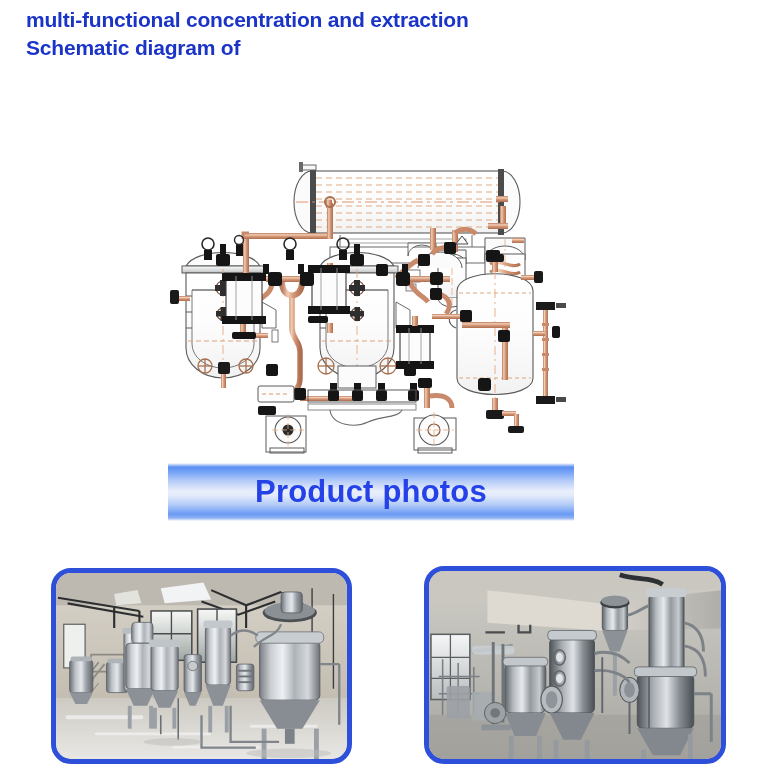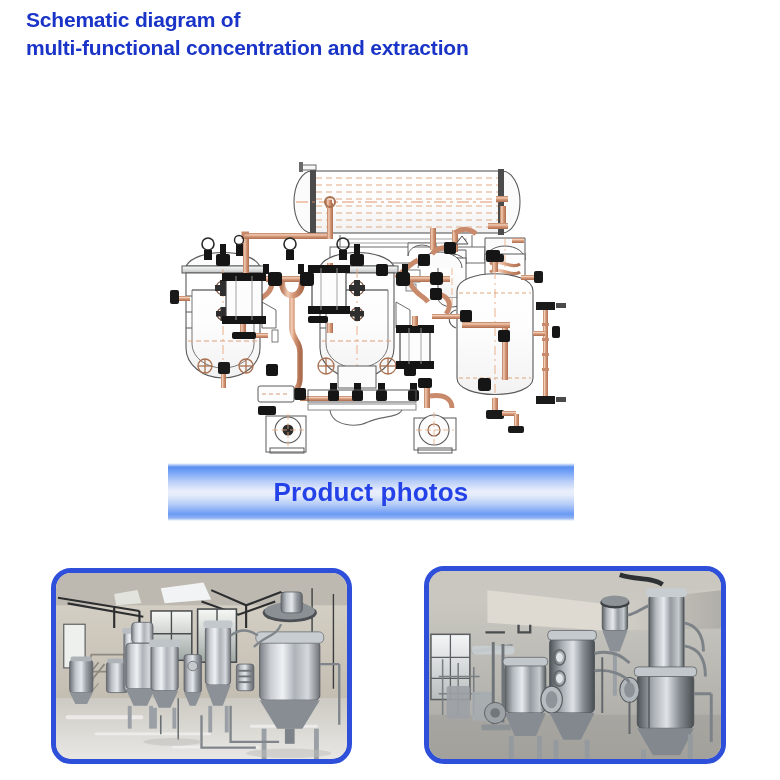--- a/index.html
+++ b/index.html
@@ -36,21 +36,21 @@
       #b9cef8 32%,
       #e9eefb 48%,
       #e4ebfb 56%,
       #b2cbf7 72%,
       #6a9af4 88%,
       #8fb2f2 95%,
       #ffffff 100%);
     display:flex;align-items:center;justify-content:center;
   }
   .banner-text{
-    font-size:26px;font-weight:bold;color:#2442e8;
+    font-size:31px;font-weight:bold;color:#2442e8;
     letter-spacing:0.2px;white-space:nowrap;
   }
 
   
   .photo-card{
     position:absolute;
     border:5px solid #2d4fd9;
     border-radius:20px;
     overflow:hidden;
     box-sizing:border-box;
@@ -60,22 +60,22 @@
   .photo-right{left:424px;top:566px;width:302px;height:198px;}
   .photo-inner{position:absolute;inset:0;overflow:hidden;border-radius:15px;}
   .photo-inner svg{display:block;width:100%;height:100%;}
 </style>
 </head>
 <body>
 
 <div class="page">
 
   <div class="title-block">
+    <span class="title-line">multi-functional concentration and extraction</span>
     <span class="title-line">Schematic diagram of</span>
-    <span class="title-line">multi-functional concentration and extraction</span>
   </div>
 
   <div class="schematic-wrap">
     <svg width="780" height="378" viewBox="0 0 780 378" xmlns="http://www.w3.org/2000/svg">
       <defs>
         <linearGradient id="pipeH" x1="0" y1="0" x2="0" y2="1">
           <stop offset="0%" stop-color="#b97c5d"></stop>
           <stop offset="30%" stop-color="#f2cdb6"></stop>
           <stop offset="55%" stop-color="#d79a78"></stop>
           <stop offset="100%" stop-color="#ad6e50"></stop>

